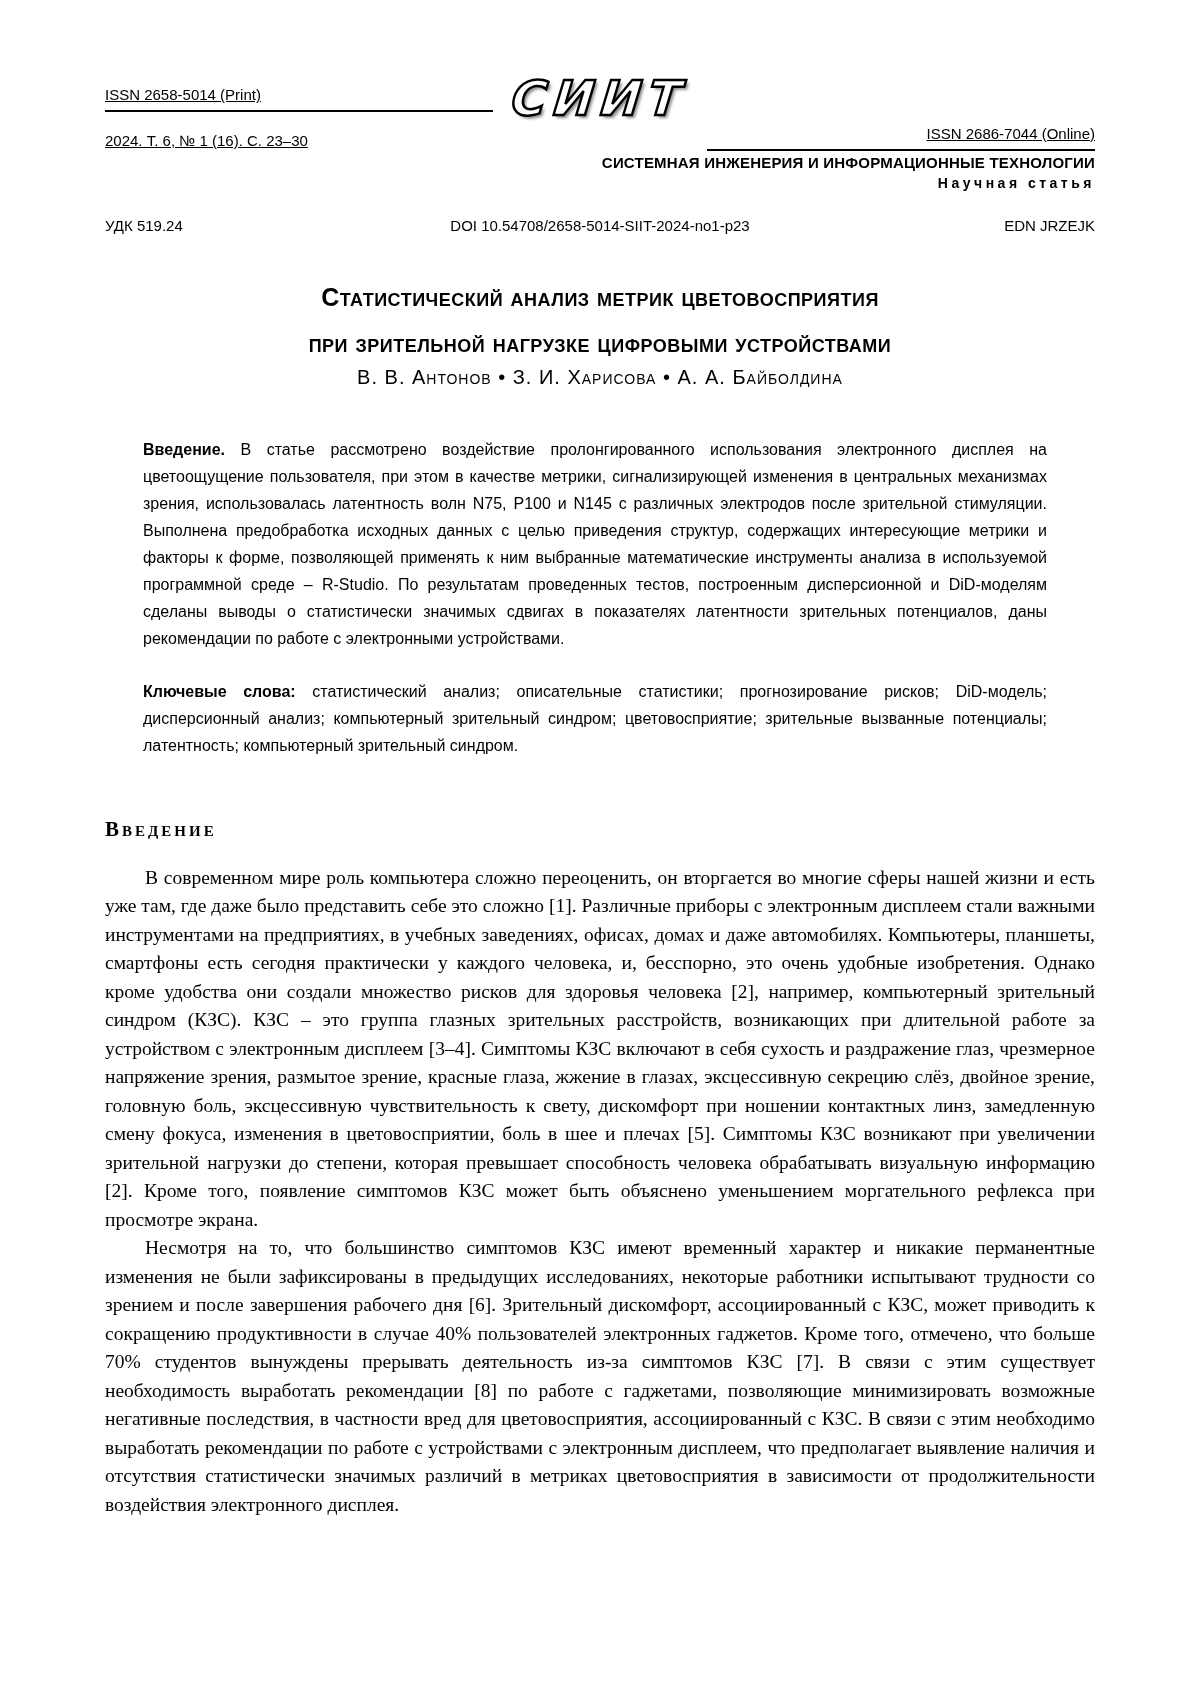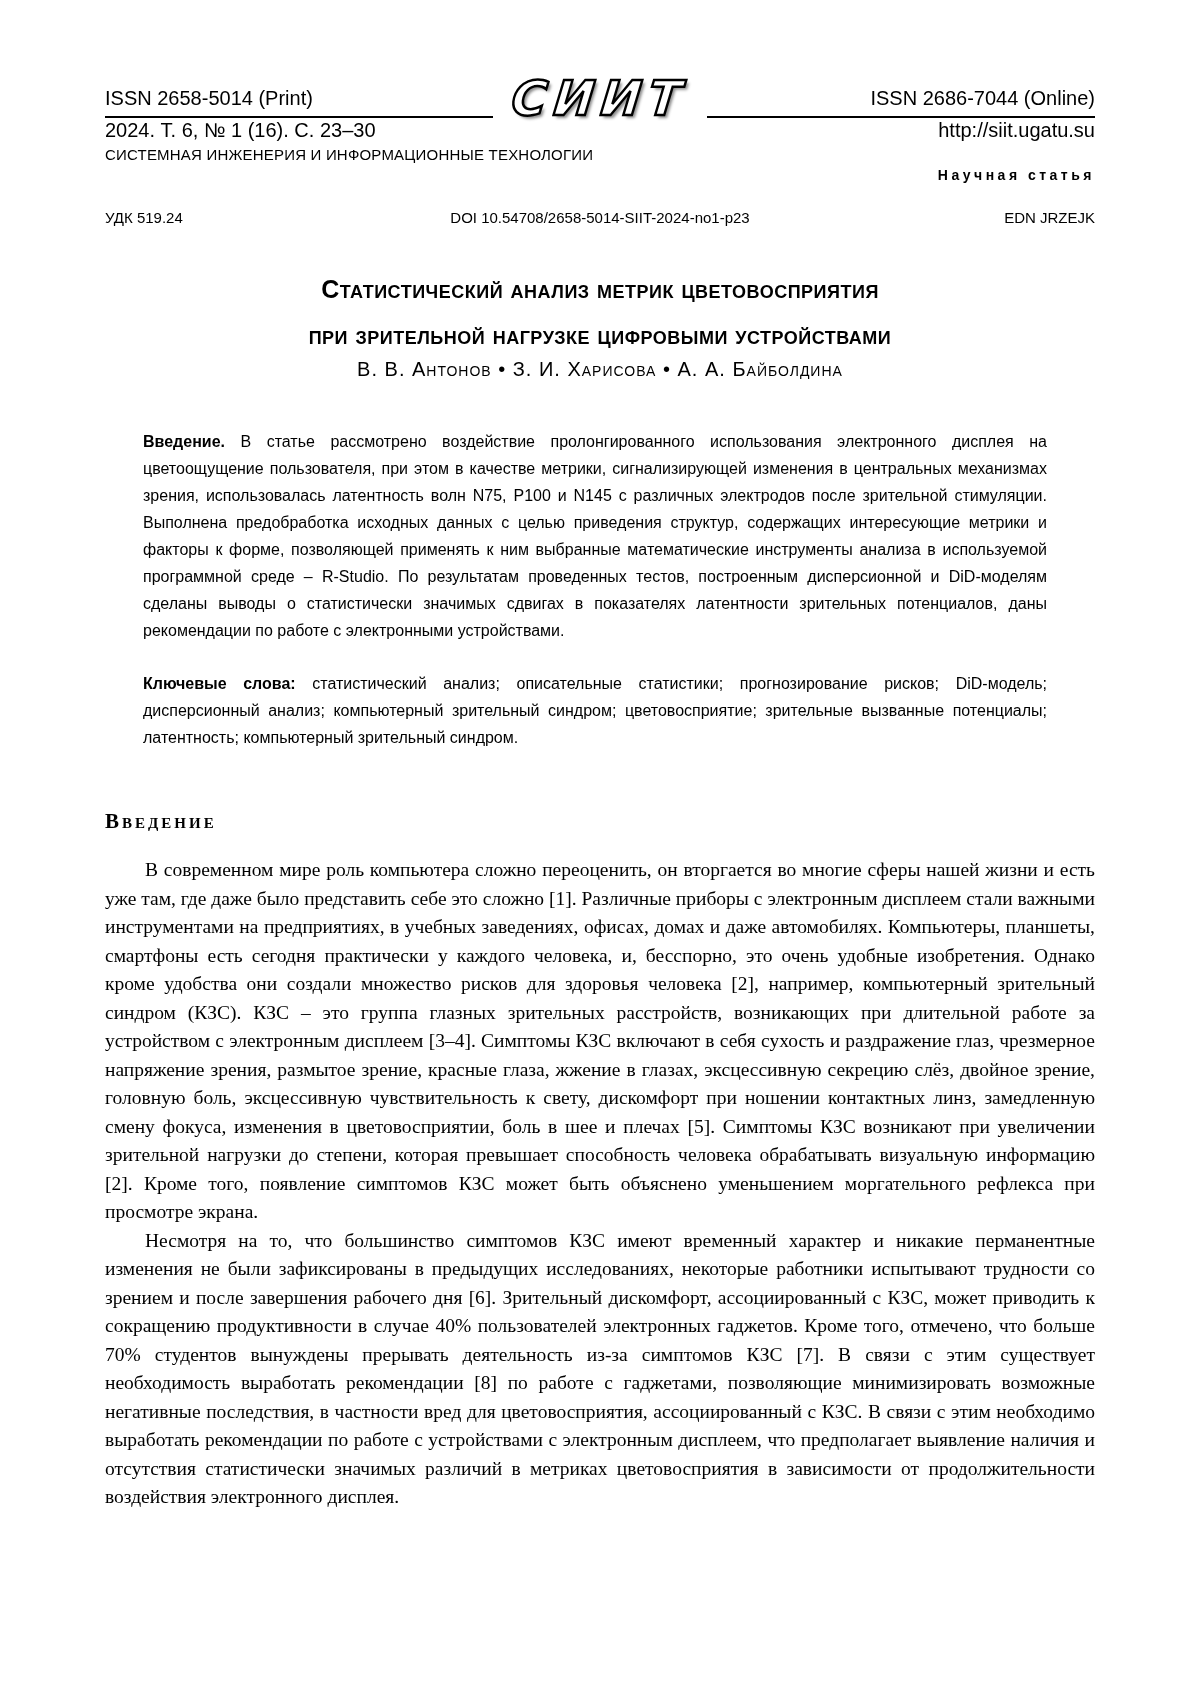--- a/index.html
+++ b/index.html
@@ -19,27 +19,27 @@
   
   .jheader {
     position: relative;
     width: 990px;
   }
   .jheader-cols {
     display: flex;
     justify-content: space-between;
     align-items: flex-end;
   }
-  .hcol { width: 388px; font-size: 20px; line-height: 1.25; }
+  .hcol { width: 388px; font-size: 15px; line-height: 1.25; text-decoration: underline; }
   .hcol.right { text-align: right; }
   .hline1 {
     padding-bottom: 5px;
     border-bottom: 2.5px solid #000;
   }
-  .hline2 { padding-top: 0; }
+  .hline2 { padding-top: 20px; }
   .logo-wrap {
     position: absolute;
     left: 50%;
     top: -16px;
     transform: translateX(-50%);
     width: 220px;
     text-align: center;
   }
   .logo {
     display: inline-block;
@@ -48,22 +48,22 @@
     font-weight: 800;
     font-size: 48px;
     letter-spacing: 7px;
     color: #ffffff;
     -webkit-text-stroke: 2.5px #000;
     text-shadow: 3px 3px 3px rgba(0,0,0,0.45);
     transform: skewX(-6deg);
     white-space: nowrap;
   }
   .journal-name {
-    text-align: left;
-    font-weight: 400;
+    text-align: right;
+    font-weight: 700;
     font-size: 15px;
     margin-top: 3px;
     letter-spacing: 0.2px;
   }
   .article-type {
     text-align: right;
     font-weight: 700;
     font-size: 14px;
     letter-spacing: 3.5px;
     margin-top: 4px;
@@ -134,21 +134,20 @@
 <div class="page">
 
   <div class="jheader">
     <div class="jheader-cols">
       <div class="hcol left">
         <div class="hline1">ISSN 2658-5014 (Print)</div>
         <div class="hline2">2024. Т. 6, № 1 (16). С. 23–30</div>
       </div>
       <div class="hcol right">
         <div class="hline1">ISSN 2686-7044 (Online)</div>
-        <div class="hline2">http://siit.ugatu.su</div>
       </div>
     </div>
     <div class="logo-wrap">
       <span class="logo">СИИТ</span>
     </div>
     <div class="journal-name">СИСТЕМНАЯ ИНЖЕНЕРИЯ И ИНФОРМАЦИОННЫЕ ТЕХНОЛОГИИ</div>
     <div class="article-type">Научная статья</div>
   </div>
 
   <div class="meta-row">

